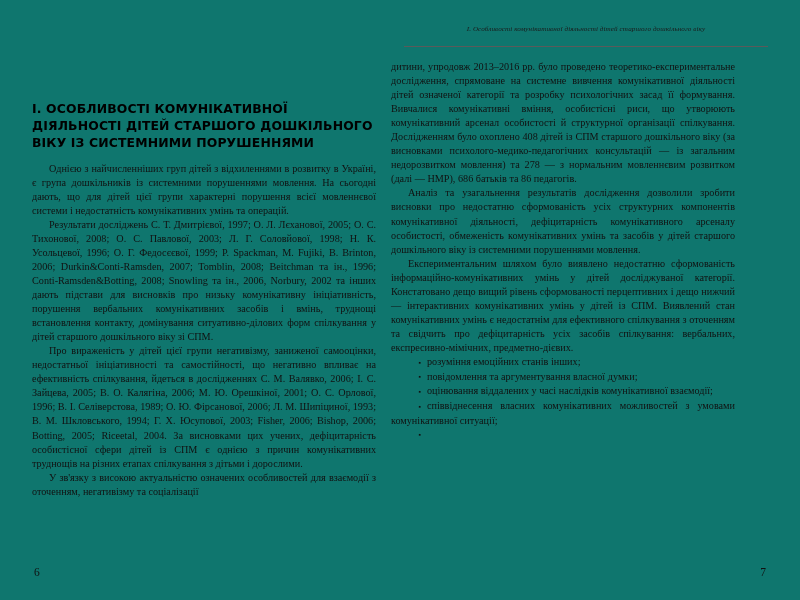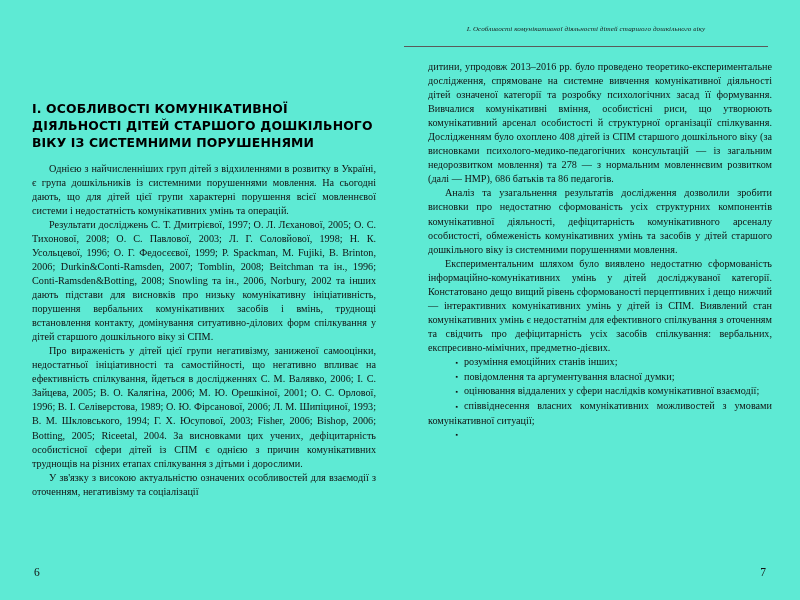--- a/index.html
+++ b/index.html
@@ -4,21 +4,21 @@
 <style>
   html, body {
     margin: 0;
     padding: 0;
     background: #ffffff;
   }
   .page-spread {
     position: relative;
     width: 800px;
     height: 600px;
-    background: #5eead4;
+    background: #0f766e;
     font-family: "Liberation Serif", "DejaVu Serif", serif;
     color: #111111;
     overflow: hidden;
   }
 
   
   .running-head {
     position: absolute;
     left: 400px;
     top: 24px;
@@ -42,21 +42,21 @@
     background: #5a5a5a;
   }
 
   
   .col {
     position: absolute;
     top: 0;
     width: 344px;
   }
   .col-left  { left: 32px;  }
-  .col-right { left: 428px; }
+  .col-right { left: 391px; }
 
   .chapter-title {
     margin: 0;
     padding: 0;
     font-family: "DejaVu Sans", "Liberation Sans", sans-serif;
     font-weight: bold;
     font-size: 12.4px;
     line-height: 17.2px;
     letter-spacing: 0.15px;
     text-align: left;
@@ -145,21 +145,21 @@
 
     <div style="height:60px"></div>
 
     <p class="body cont">дитини, упродовж 2013–2016 рр. було проведено теоретико-експериментальне дослідження, спрямоване на системне вивчення комунікативної діяльності дітей означеної категорії та розробку психологічних засад її формування. Вивчалися комунікативні вміння, особистісні риси, що утворюють комунікативний арсенал особистості й структурної організації спілкування. Дослідженням було охоплено 408 дітей із СПМ старшого дошкільного віку (за висновками психолого-медико-педагогічних консультацій — із загальним недорозвитком мовлення) та 278 — з нормальним мовленнєвим розвитком (далі — НМР), 686 батьків та 86 педагогів.</p>
     <p class="body">Аналіз та узагальнення результатів дослідження дозволили зробити висновки про недостатню сформованість усіх структурних компонентів комунікативної діяльності, дефіцитарність комунікативного арсеналу особистості, обмеженість комунікативних умінь та засобів у дітей старшого дошкільного віку із системними порушеннями мовлення.</p>
     <p class="body">Експериментальним шляхом було виявлено недостатню сформованість інформаційно-комунікативних умінь у дітей досліджуваної категорії. Констатовано дещо вищий рівень сформованості перцептивних і дещо нижчий — інтерактивних комунікативних умінь у дітей із СПМ. Виявлений стан комунікативних умінь є недостатнім для ефективного спілкування з оточенням та свідчить про дефіцитарність усіх засобів спілкування: вербальних, експресивно-мімічних, предметно-дієвих.</p>
 
     <ul class="bullets">
       <li><span class="bdot"></span><span>розуміння емоційних станів інших;</span></li>
       <li><span class="bdot"></span><span>повідомлення та аргументування власної думки;</span></li>
-      <li><span class="bdot"></span><span>оцінювання віддалених у сфери наслідків комунікативної взаємодії;</span></li>
+      <li><span class="bdot"></span><span>оцінювання віддалених у часі наслідків комунікативної взаємодії;</span></li>
       <li><span class="bdot"></span><span>співвіднесення власних комунікативних можливостей з умовами комунікативної ситуації;</span></li>
       <li><span class="bdot"></span></li>
     </ul>
   </div>
 
   <div class="folio folio-left">6</div>
   <div class="folio folio-right">7</div>
 
 </div>
 

